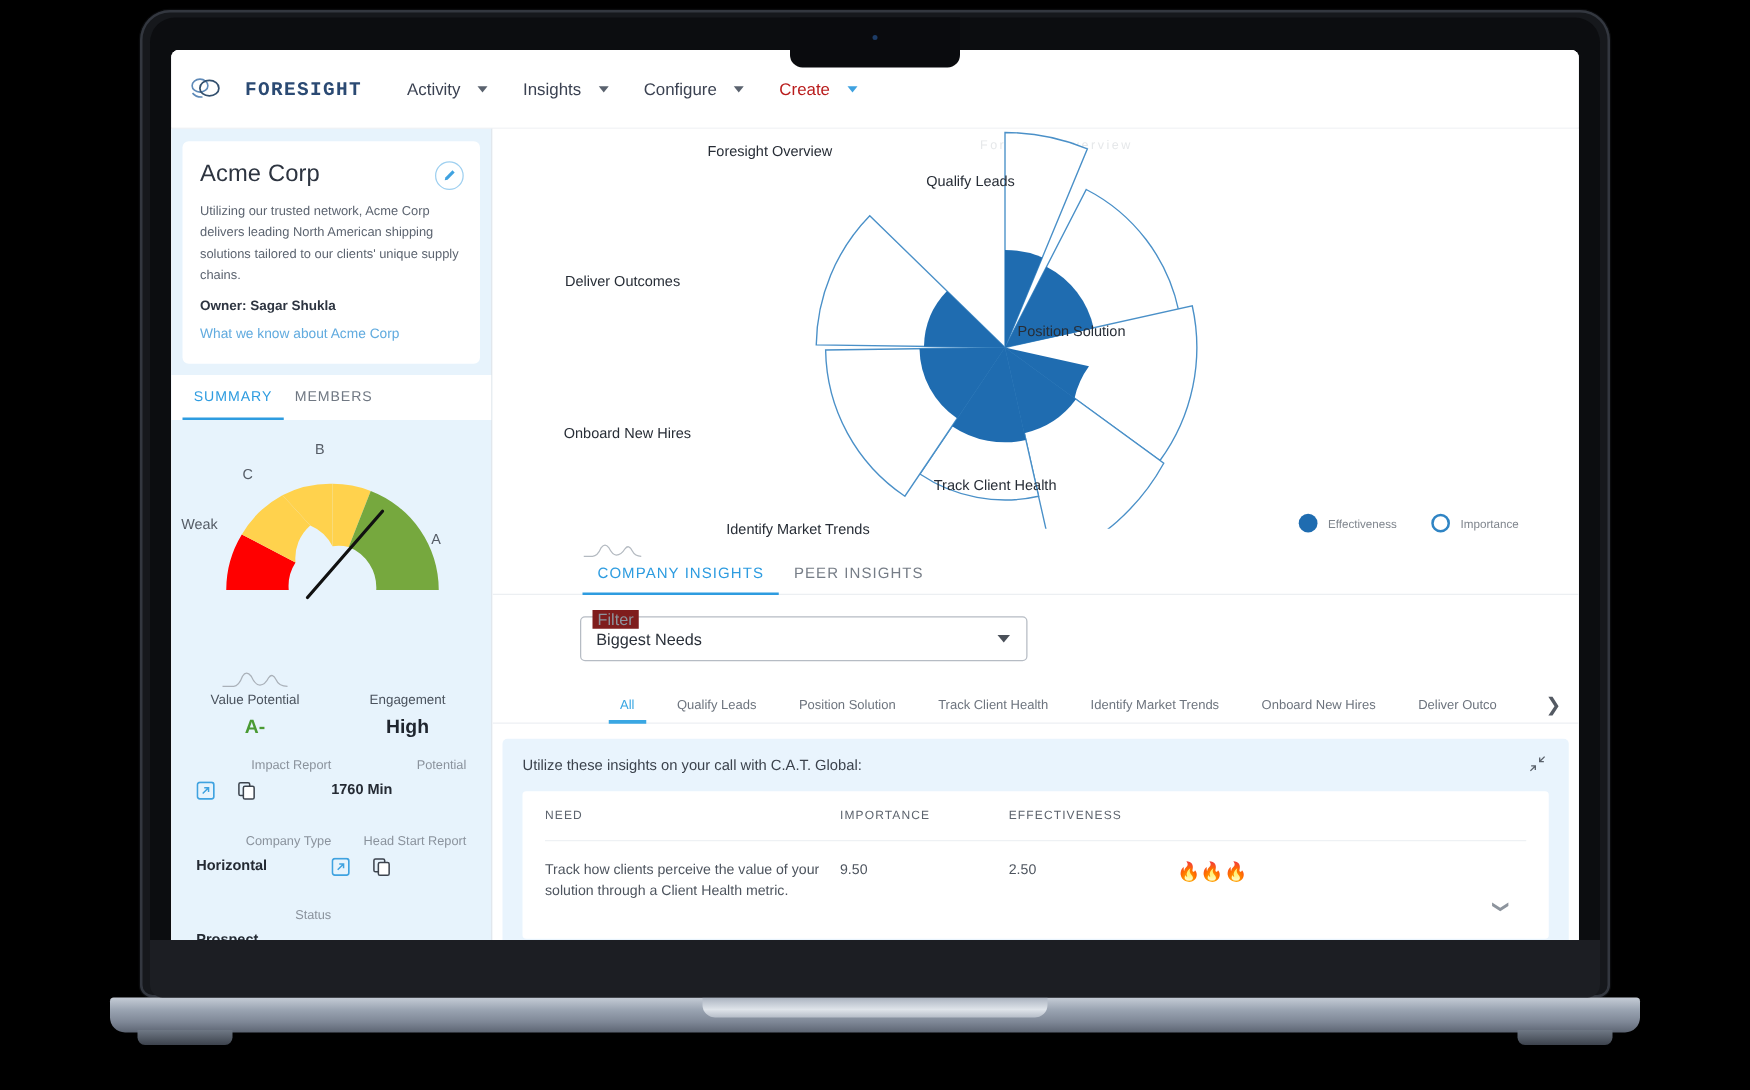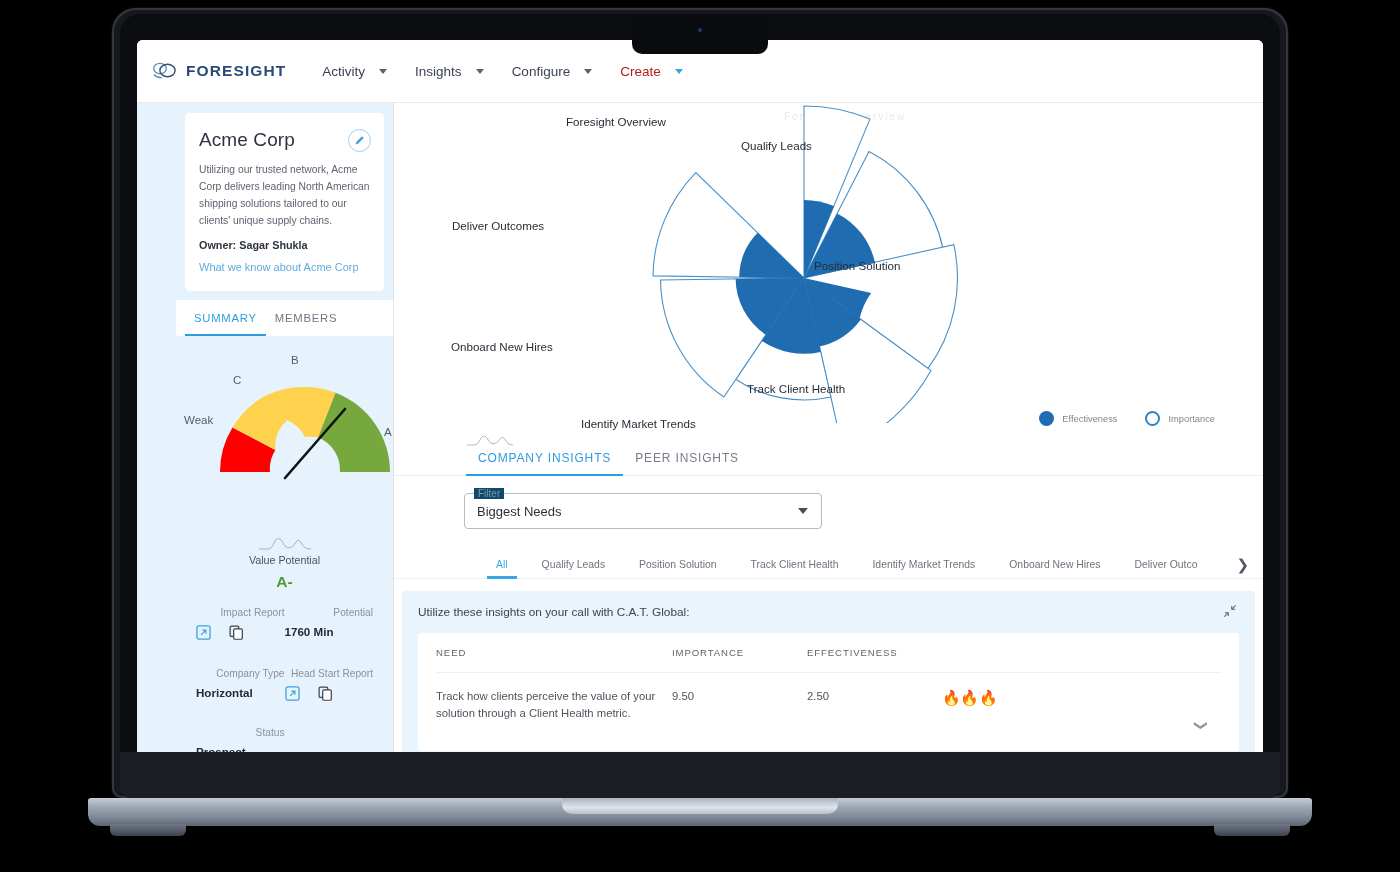--- a/index.html
+++ b/index.html
@@ -68,21 +68,21 @@
   }
 
   
   .app { position: absolute; inset: 0; background: #ffffff; }
 
   
   .topnav {
     height: 62px; background: #fff; display: flex; align-items: center;
     padding-left: 14px; position: relative; z-index: 3;
   }
-  .logo { display: flex; align-items: center; gap: 7px; margin-right: 22px; }
+  .logo { display: flex; align-items: flex-end; gap: 17px; margin-right: 22px; font-family: Liberation Mono, monospace; }
   .logo-text {
     font-size: 15.5px; font-weight: 700; letter-spacing: 1.1px; color: #2b4a73;
   }
   .navitem {
     display: flex; align-items: center; gap: 14px;
     font-size: 13.5px; color: #3b4252; padding: 0 14px; cursor: pointer;
   }
   .navitem.accent { color: #b91c1c; }
   .caret {
     width: 0; height: 0; border-left: 4.5px solid transparent;
@@ -93,21 +93,20 @@
   
   .nav-underline { height: 1px; background: #e8eaee; }
 
   .body-wrap { display: flex; height: 649px; background: #fbfcfd; }
 
   
   .sidebar {
     width: 257px; background: #e7f3fc; position: relative;
     border-right: 1px solid #dfe3e8; flex: 0 0 257px;
     padding-top: 10px;
-    padding-left: 39px;
   }
   .card {
     margin: 0 9px; background: #fff; border-radius: 5px;
     padding: 16px 14px 18px 14px; position: relative;
   }
   .card-title { font-size: 19px; color: #2d3440; font-weight: 400; letter-spacing: .1px;}
   .edit-btn {
     position: absolute; right: 13px; top: 16px;
     width: 23px; height: 23px; border-radius: 50%;
     border: 1.3px solid #9fd0f0; display: flex; align-items: center;
@@ -180,22 +179,22 @@
   .itab.on { color: #2e9ce0; }
   .itab.on::after { content:''; position:absolute; left:0; right:0; bottom:-1px; height:2.4px; background:#2e9ce0; }
 
   .filter-zone { padding: 17px 0 0 70px; }
   .select {
     width: 358px; height: 36px; border: 1px solid #b6bcc4; border-radius: 4px;
     position: relative; display: flex; align-items: center; padding: 0 12px;
     font-size: 13px; color: #2b313a; cursor: pointer; background: #fff;
   }
   .select-lbl {
-    position: absolute; left: 9px; top: -6px; background: #0c4a6e;
-    padding: 0 4px; font-size: 10px; color: #8d949d; text-align: right;
+    position: absolute; left: 9px; top: -6px; background: #7f1d1d;
+    padding: 0 4px; font-size: 13px; color: #8d949d; text-align: right;
   }
   .select-caret {
     position: absolute; right: 13px; width: 0; height: 0;
     border-left: 5px solid transparent; border-right: 5px solid transparent;
     border-top: 6px solid #4a5059;
   }
 
   .chipbar { display: flex; align-items: flex-end; height: 34px; margin-top: 16px; padding-left: 85px; position: relative; border-bottom: 1px solid #edf0f3;}
   .chip { font-size: 10.4px; color: #6d747e; padding: 0 17px 8px 17px; cursor: pointer; position: relative; white-space: nowrap;}
   .chip.on { color: #3aa7e3; }
@@ -307,20 +306,25 @@
           <div class="kpis">
             <div class="kpi">
               <div class="kpi-spark">
                 <svg width="54" height="16" viewBox="0 0 54 16">
                   <path d="M1 14 L10 14 Q14 14 17 6 Q20 1 24 6 Q27 13 31 13 Q35 13 38 7 Q41 3 44 9 Q46 14 53 14" fill="none" stroke="#aab1b9" stroke-width="1"></path>
                 </svg>
               </div>
               <div class="kpi-name">Value Potential</div>
               <div class="kpi-val green">A-</div>
             </div>
+            <div class="kpi">
+              <div class="kpi-spark"></div>
+              <div class="kpi-name">Engagement</div>
+              <div class="kpi-val">High</div>
+            </div>
           </div>
 
           <div class="meta">
             <div class="meta-row">
               <div class="meta-cell">
                 <div class="meta-lbl">Impact Report</div>
                 <div class="icon-pair">
                   <svg width="15" height="15" viewBox="0 0 16 16">
                     <rect x="1" y="1" width="14" height="14" rx="2" fill="none" stroke="#3fa2e0" stroke-width="1.4"></rect>
                     <path d="M5.5 10.5 L10.5 5.5 M6.8 5.5 H10.5 V9.2" fill="none" stroke="#3fa2e0" stroke-width="1.3"></path>

